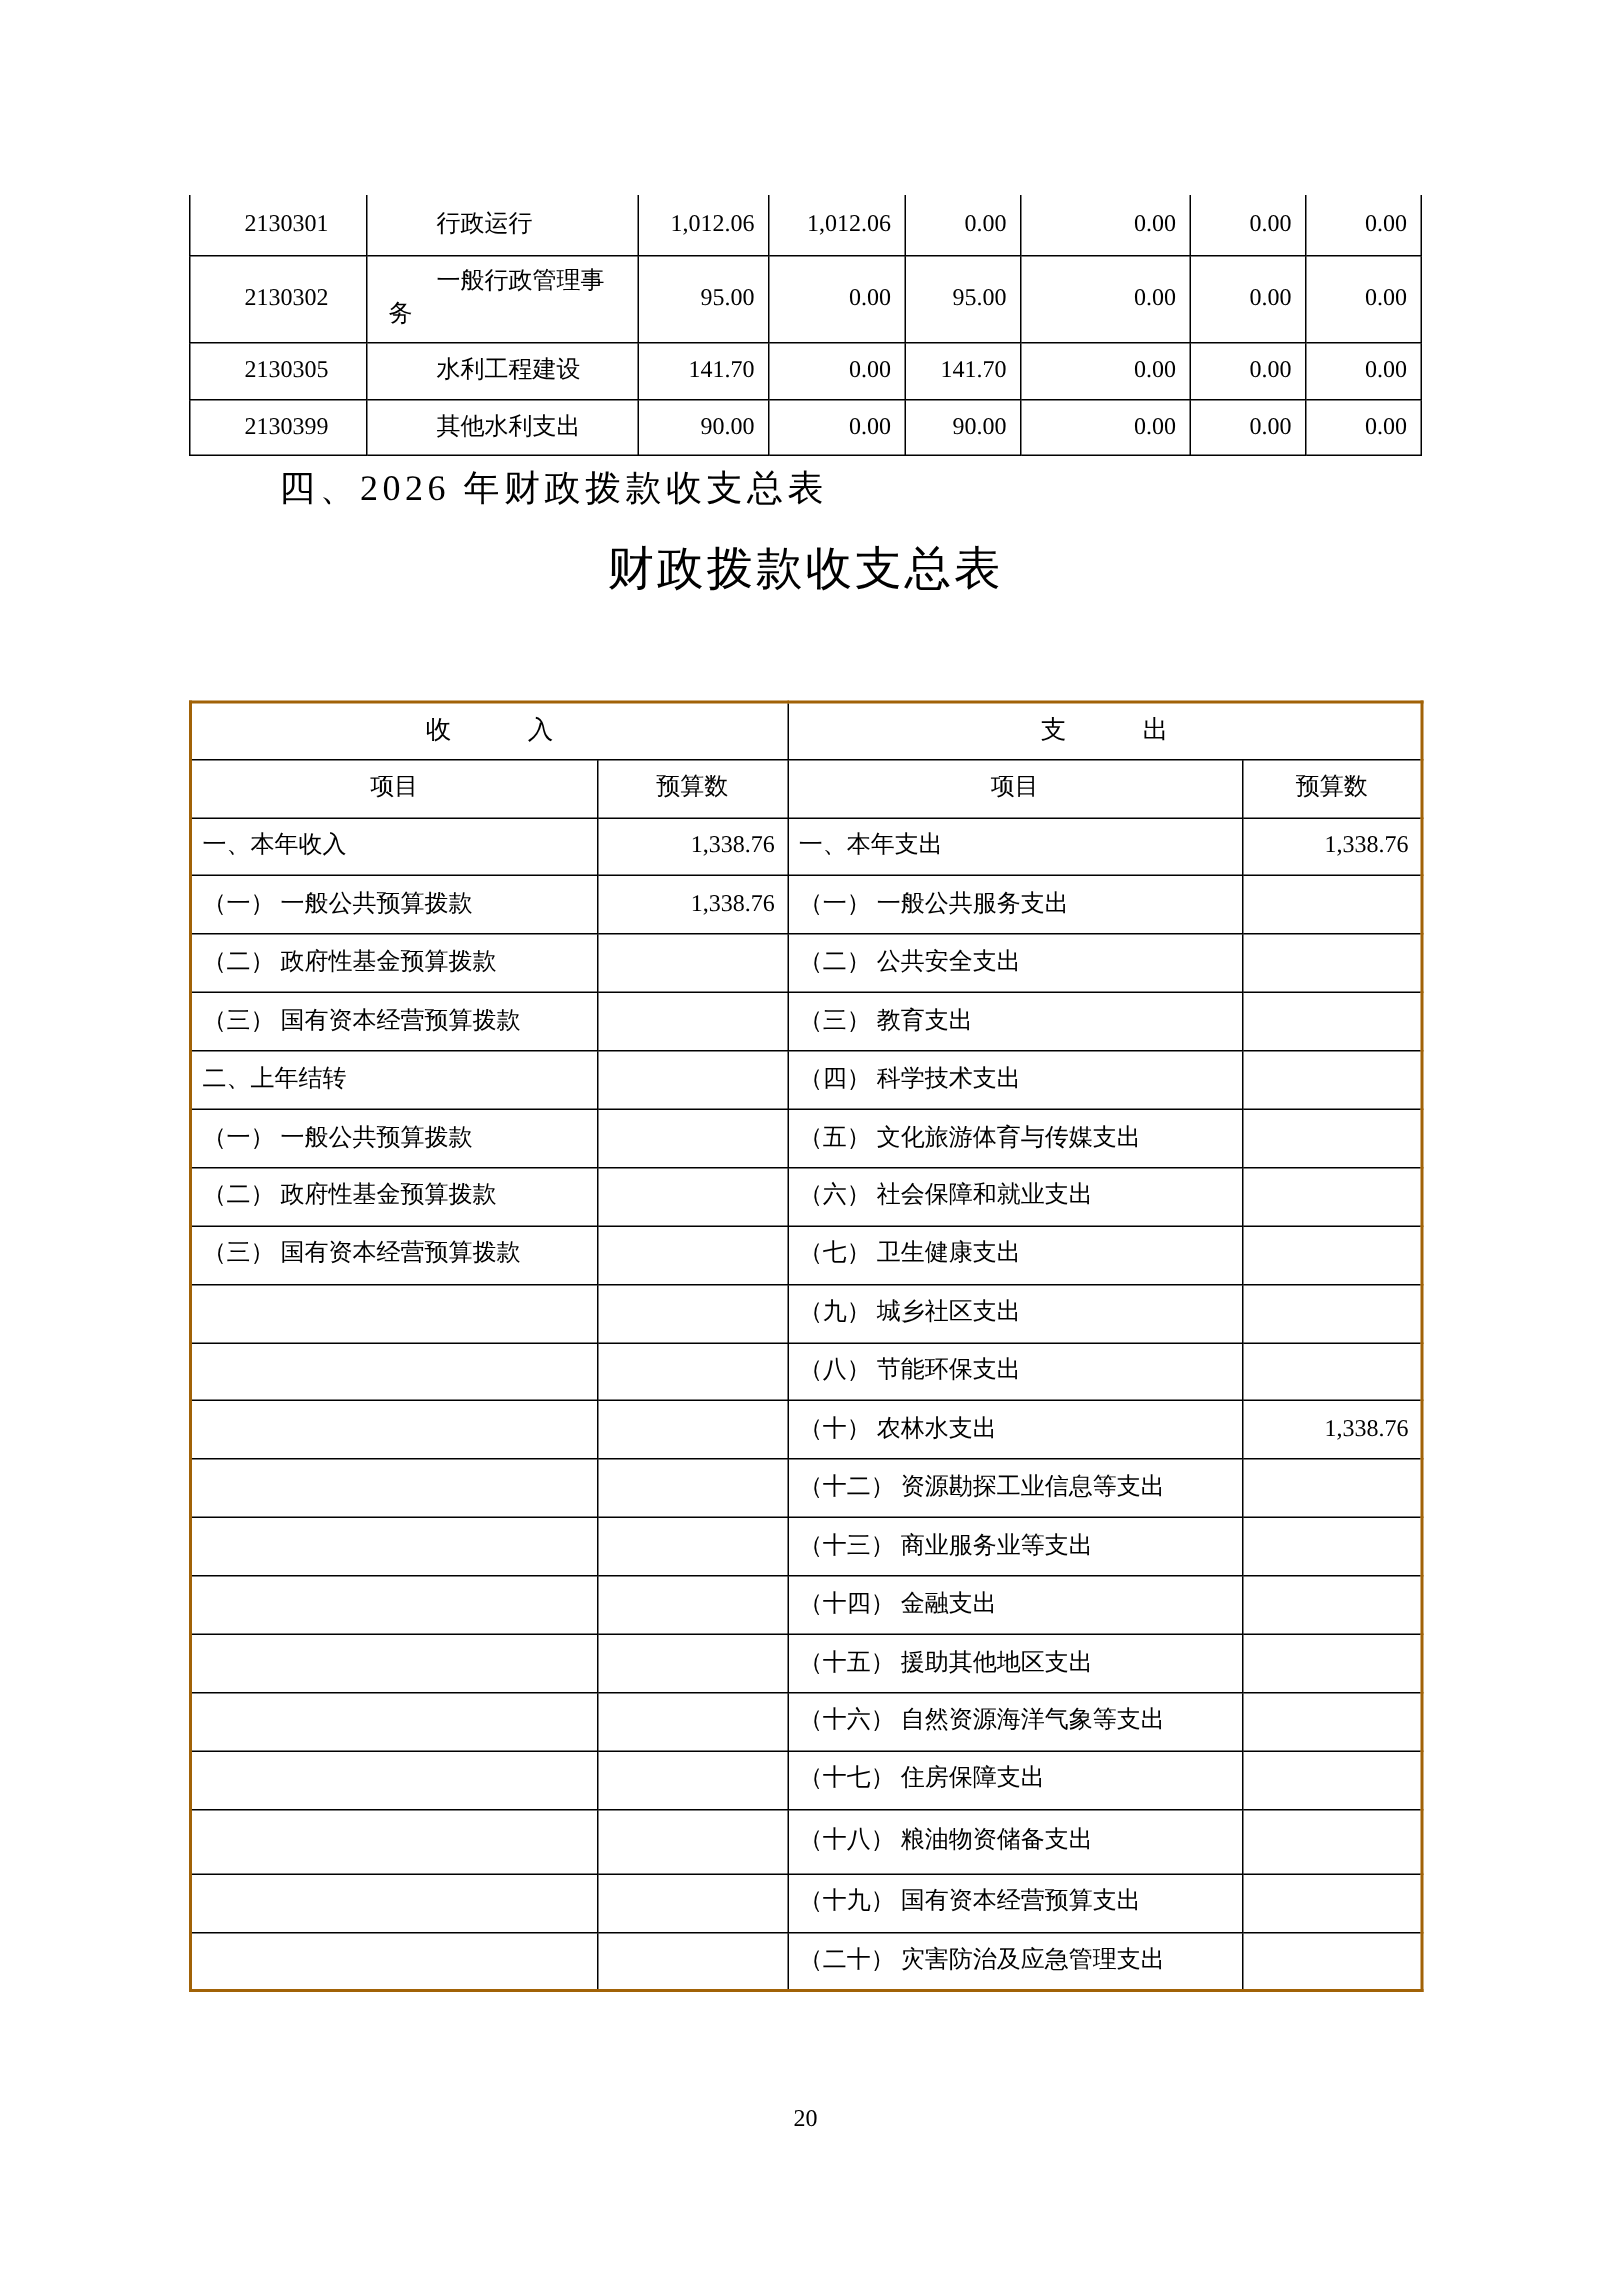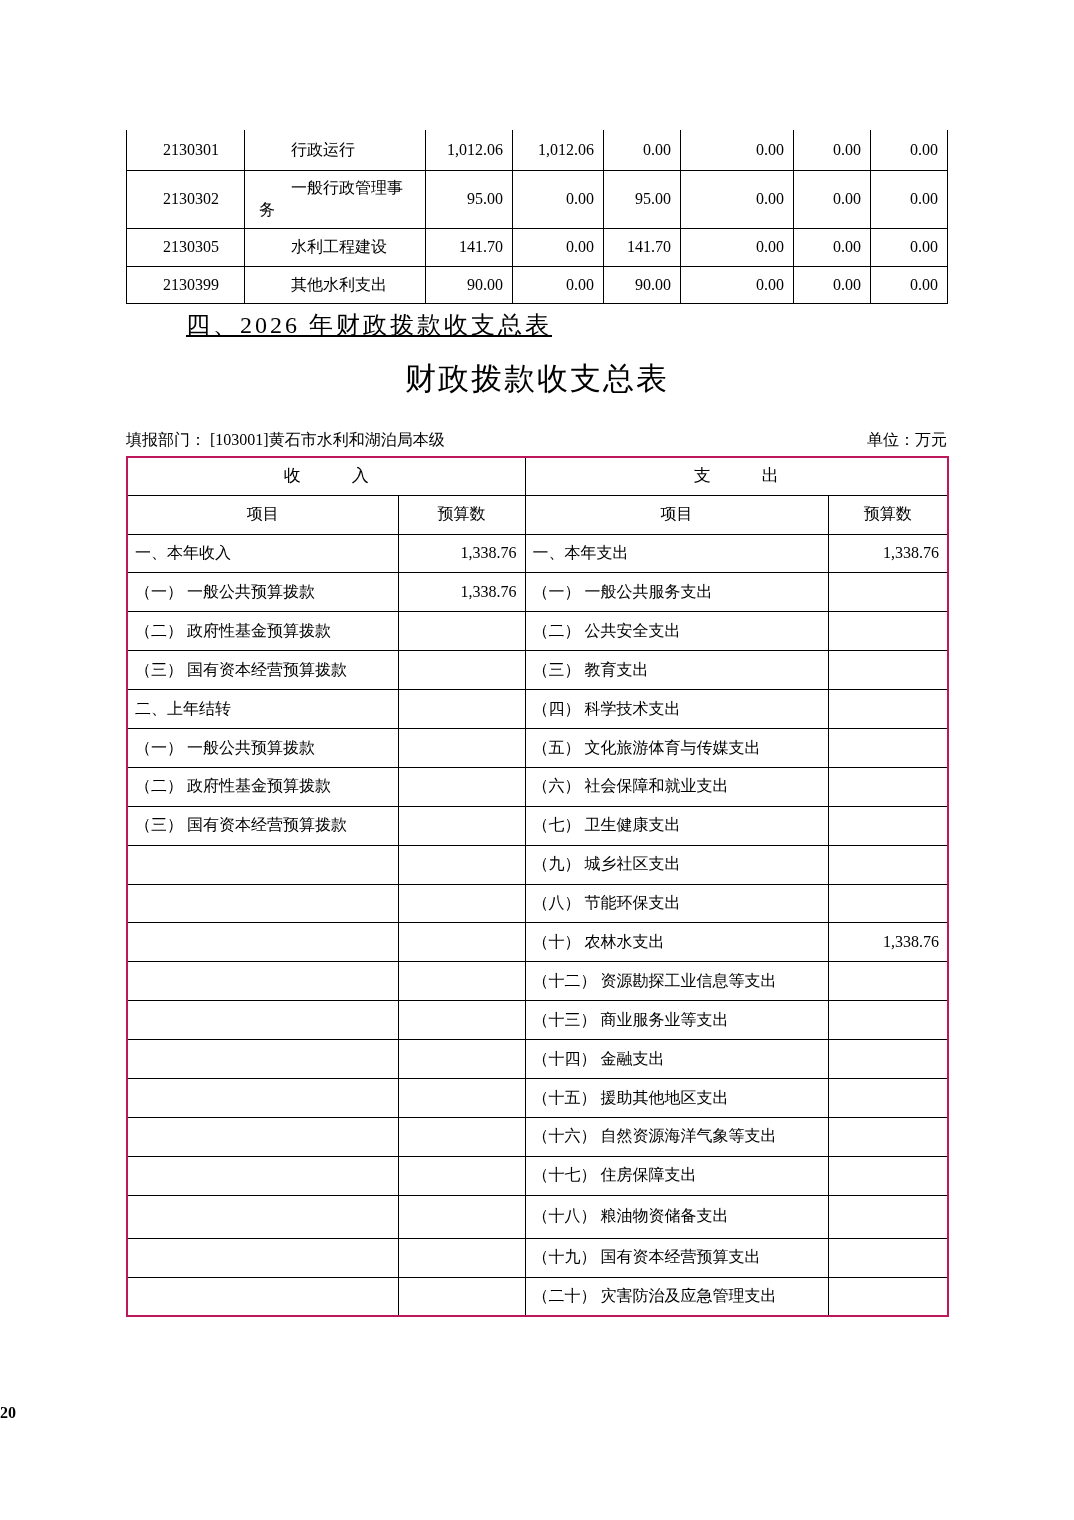--- a/index.html
+++ b/index.html
@@ -17,45 +17,45 @@
   .cont-table{position:absolute;left:126px;top:130px;width:821px;}
   .cont-table td{border:1.5px solid #000;font-size:16px;line-height:1.35;margin-left:12px;}
   .cont-table tr:first-child td{border-top:none;}
   .cont-table td.code{text-align:left;text-indent:2em;padding:2px 4px;}
   .cont-table td.nm{text-align:left;text-indent:2em;padding:2px 14px;}
   .cont-table td.num{text-align:right;padding:2px 9px;}
 
   
   .section-heading{
     position:absolute;left:186px;top:309px;
-    font-size:24px;letter-spacing:3px;white-space:nowrap;text-decoration:underline;
+    font-size:24px;letter-spacing:3px;white-space:nowrap;
   }
   .table-title{
     position:absolute;left:0;top:358px;width:1074px;
     text-align:center;font-size:31px;letter-spacing:2px;
   }
   .meta-row{
     position:absolute;left:126px;top:430px;width:821px;
     display:flex;justify-content:space-between;align-items:flex-end;
     font-size:16px;
   }
 
   
-  .summary-table{position:absolute;left:126px;top:456px;width:821px;border:2px solid #be185d;}
+  .summary-table{position:absolute;left:126px;top:467px;width:821px;border:2px solid #a16207;}
   .summary-table th,.summary-table td{border:1.5px solid #000;font-size:16px;line-height:1.3;}
   .summary-table tr.hdr1{height:38px;}
   .summary-table tr.hdr1 th{font-size:17px;text-align:center;}
   .summary-table tr.hdr2{height:39px;}
   .summary-table tr.hdr2 th{text-align:center;}
   .summary-table td.item{text-align:left;padding:2px 4px 2px 7px;white-space:nowrap;}
   .summary-table td.num{text-align:right;padding:2px 8px;}
 
   .page-number{
     position:absolute;left:0;top:1404px;width:1074px;
-    text-align:left;font-size:16px;font-weight:bold;
+    text-align:center;font-size:16px;
   }
 </style>
 </head>
 <body>
 
 <div class="page">
 
   <table class="cont-table">
     <colgroup>
       <col style="width:118px">
@@ -108,27 +108,20 @@
           <td class="num">0.00</td>
           <td class="num">0.00</td>
         </tr>
       </tbody>
   </table>
 
   <div class="section-heading">四、2026 年财政拨款收支总表</div>
 
   <div class="table-title">财政拨款收支总表</div>
 
-  <div class="meta-row">
-    <span>
-      <span>填报部门：</span>
-      <span>[103001]黄石市水利和湖泊局本级</span>
-    </span>
-    <span>单位：万元</span>
-  </div>
 
   <table class="summary-table">
     <colgroup>
       <col style="width:271px">
         <col style="width:127px">
         <col style="width:303px">
         <col style="width:120px">
     </colgroup>
     <thead>
       <tr class="hdr1">

